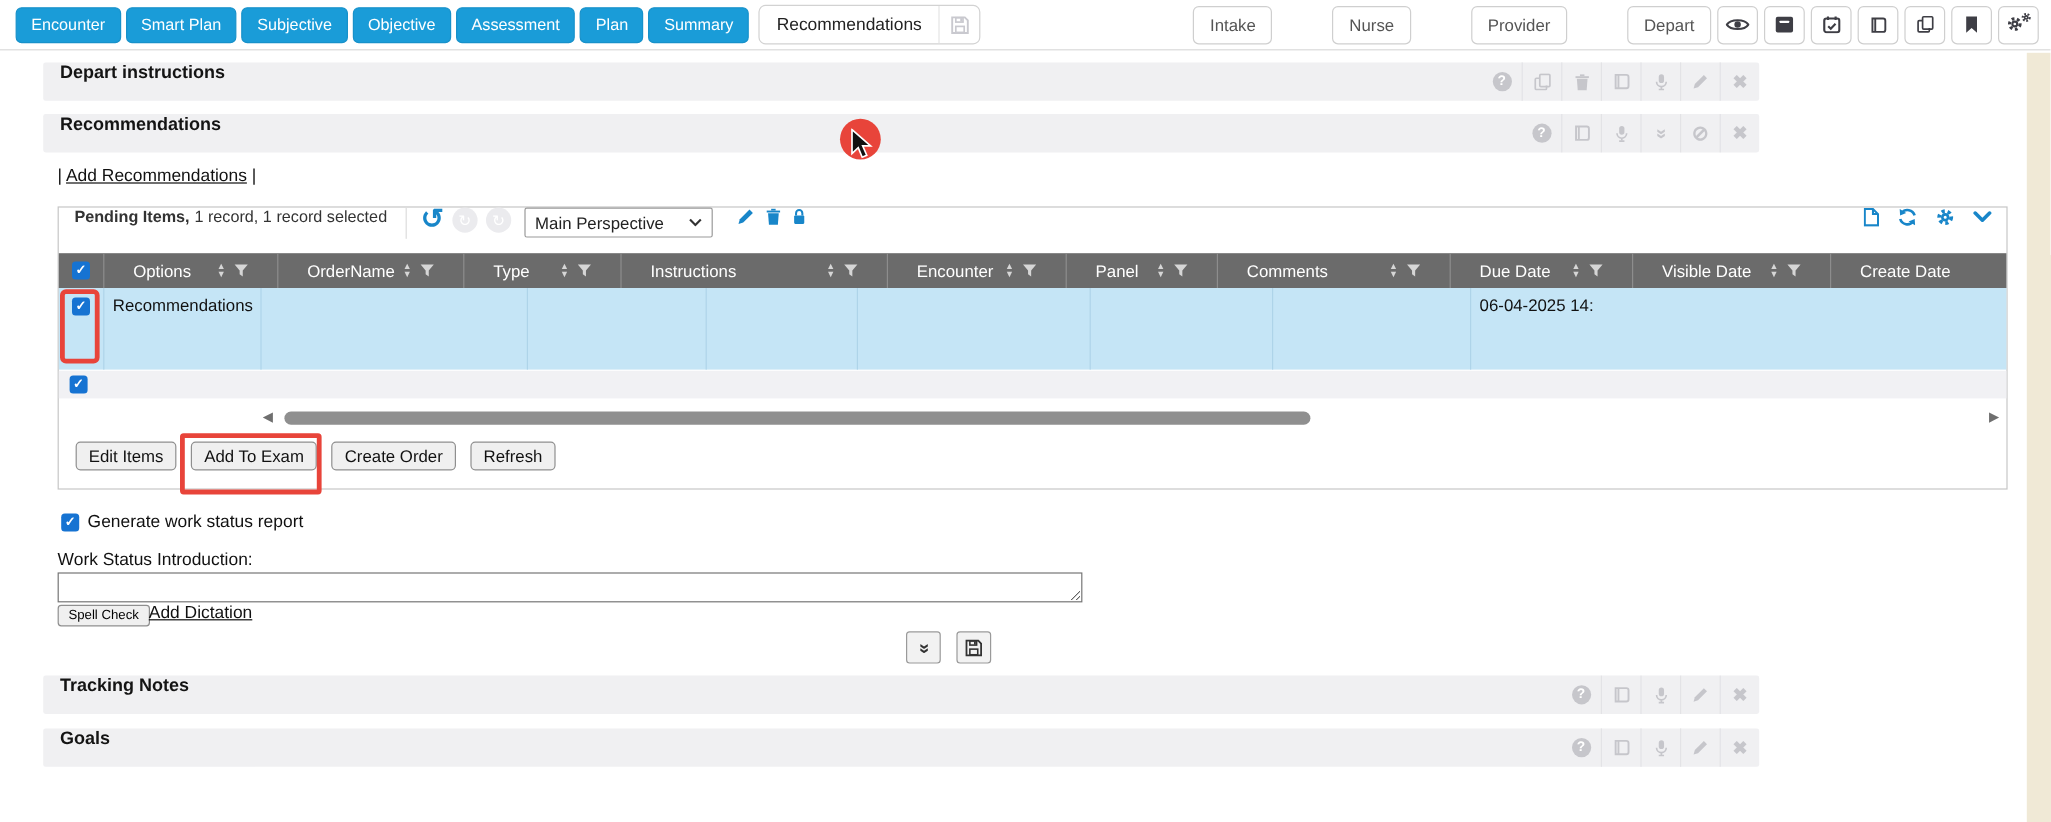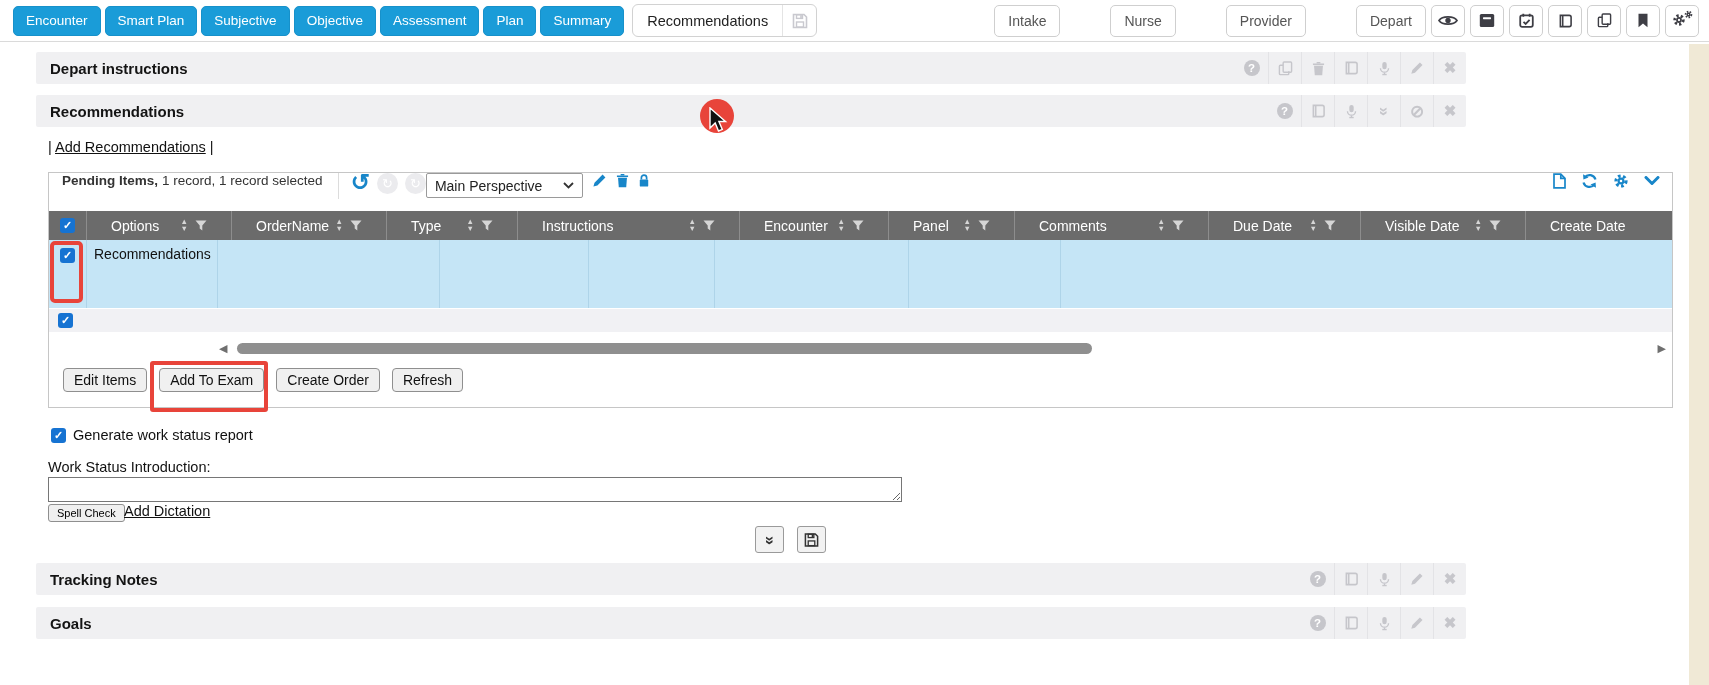--- a/index.html
+++ b/index.html
@@ -23,21 +23,21 @@
              display:flex; align-items:center; justify-content:center; color:#3e3e45; cursor:pointer; }
   .gears-wrap { position:relative; width:20px; height:18px; }
   .gears-wrap .g1 { position:absolute; left:0; top:1px; }
   .gears-wrap .g2 { position:absolute; right:-1px; top:-2px; }
 
   
   .edge { position:absolute; top:44px; right:0; width:20px; bottom:0; background:#f0e9d6; }
 
   
   .secbar { position:absolute; left:36px; width:1430px; height:32px; background:#f0f0f2; border-radius:2px;
-            display:flex; align-items:center; padding-left:14px; }
+            display:flex; padding-left:14px; }
   .sec-depart { top:52px; } .sec-recs { top:95px; } .sec-tracking { top:563px; } .sec-goals { top:607px; }
   .sec-title { font-weight:bold; font-size:15px; color:#141414; }
   .sec-icons { margin-left:auto; display:flex; height:100%; }
   .sec-icon { width:33px; display:flex; align-items:center; justify-content:center; color:#c6c6cb;
               border-left:1px solid #e3e3e6; font-size:15px; cursor:pointer; }
   .sec-icon:first-child { border-left:none; }
   .qcircle { width:16px; height:16px; border-radius:50%; background:#c6c6cb; color:#fff; font-size:11.5px;
              font-weight:bold; display:flex; align-items:center; justify-content:center; }
   .xglyph { font-size:15px; font-weight:bold; }
   .blockglyph { font-size:17px; font-weight:bold; }
@@ -50,21 +50,21 @@
   
   .panel { position:absolute; left:48px; top:172px; width:1625px; height:236px; border:1px solid #c6c6c6; background:#fff; }
   .grid-toolbar { height:38px; display:flex; align-items:flex-start; padding-left:13px; font-size:13.5px; color:#333; }
   .sum-title { font-weight:bold; }
   .sum-info { margin-left:4px; }
   .tsep { width:1px; height:26px; background:#dcdcdc; margin:0 12px 0 15px; }
   .undo-glyph { color:#1886c9; font-size:23px; font-weight:bold; line-height:18px; cursor:pointer; }
   .disc { width:21px; height:21px; border-radius:50%; background:#ebebee; color:#fff; display:flex;
           align-items:center; justify-content:center; font-size:13px; margin-left:7px; cursor:pointer; }
   .select-box { height:25px; min-width:157px; border:1px solid #9a9a9a; background:#fff; display:flex;
-                align-items:center; justify-content:space-between; padding:0 8px; margin:0 0; font-size:14px;
+                align-items:center; justify-content:space-between; padding:0 8px; margin:0 11px; font-size:14px;
                 color:#222; border-radius:2px; cursor:pointer; }
   .bico { color:#1886c9; margin-left:9px; display:flex; align-items:center; cursor:pointer; }
   .grid-right-icons { margin-left:auto; display:flex; align-items:center; gap:15px; padding-right:12px; color:#1886c9; }
   .grid-right-icons > * { cursor:pointer; display:flex; align-items:center; }
 
   .thead { display:flex; height:29px; background:#6b6b6b; color:#fff; font-size:14px; }
   .th { display:flex; align-items:center; padding:0 24px; border-left:1px solid #8d8d8d; }
   .th:first-child { border-left:none; justify-content:center; padding:0; }
   .th .lbl { flex:1; overflow:hidden; white-space:nowrap; }
   .sorts { display:flex; flex-direction:column; color:#d6d6d6; margin-right:7px; cursor:pointer; }
@@ -470,20 +470,21 @@
       <span class="td w0">
           <span class="cb">✓</span>
         </span>
       <span class="td w3">Recommendations</span>
       <span class="td w4"></span>
       <span class="td w5"></span>
       <span class="td w6"></span>
       <span class="td w7"></span>
       <span class="td w8"></span>
       <span class="td w9"></span>
+      <span class="td w10 nowrap">06-04-2025 14:</span>
     </div>
 
     <div class="row2">
       <span class="cb">✓</span>
     </div>
 
     <div class="hscroll">
       <span class="hs-arrow hs-left">◀</span>
       <span class="hs-thumb"></span>
       <span class="hs-arrow hs-right">▶</span>

